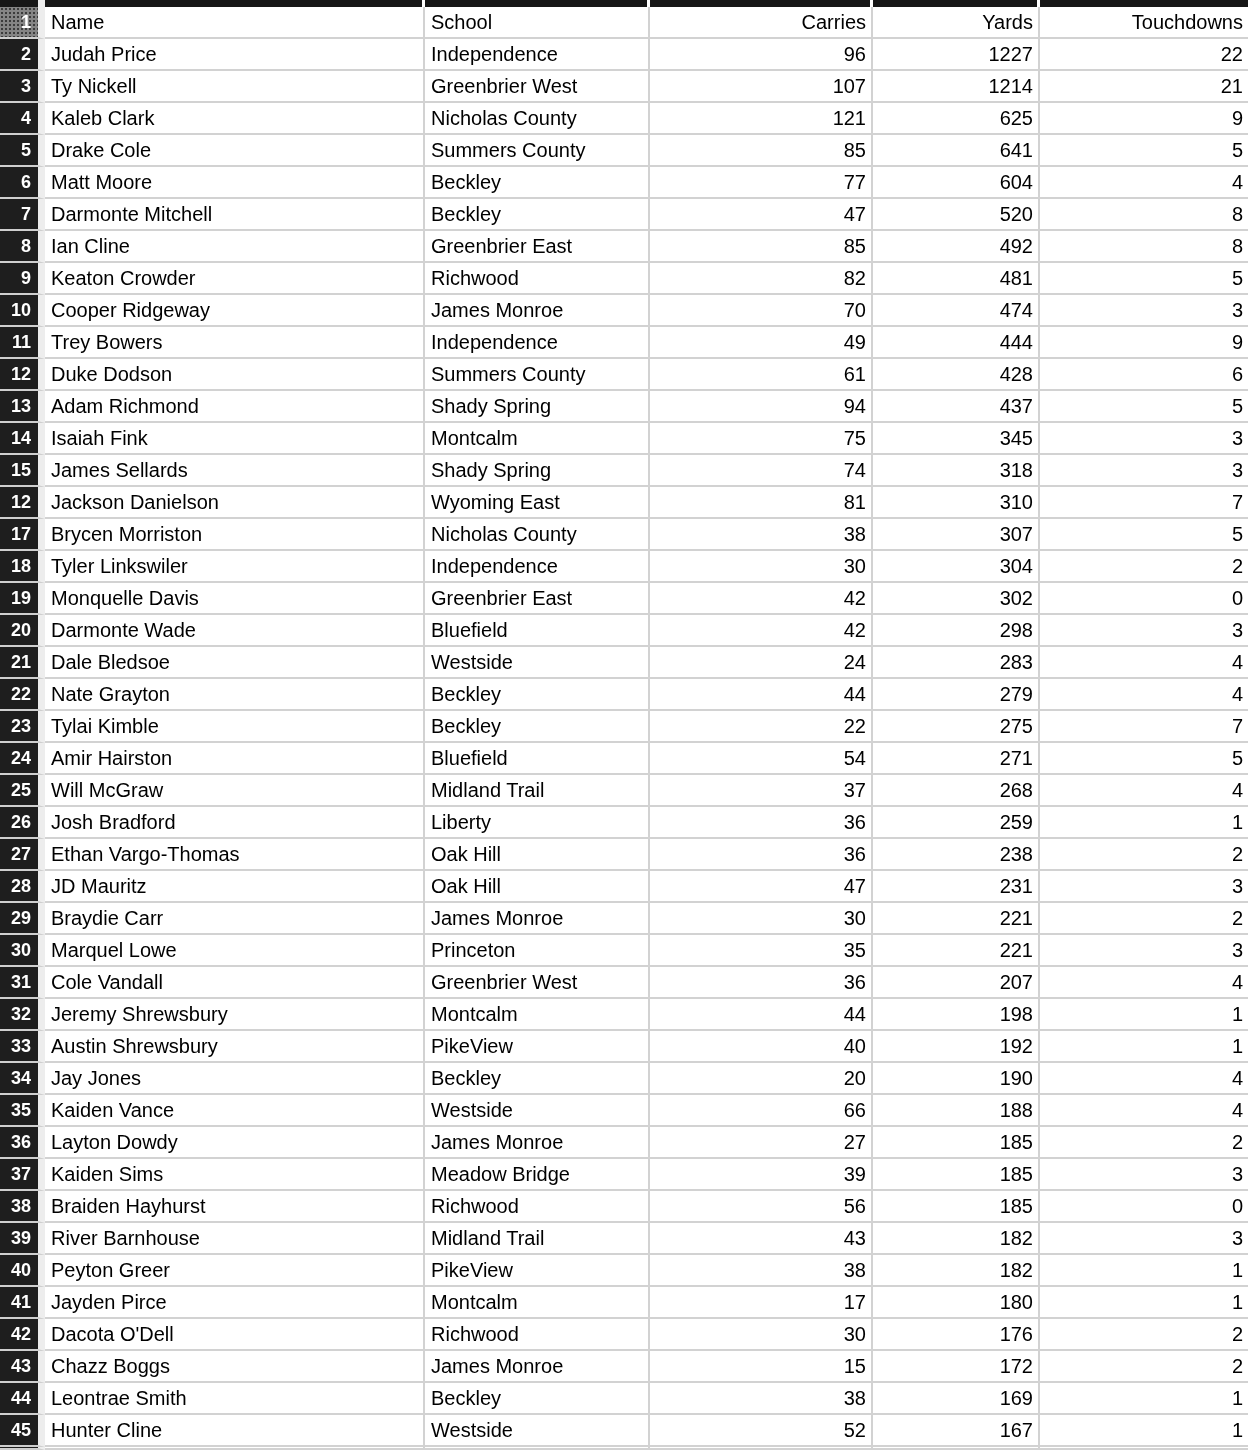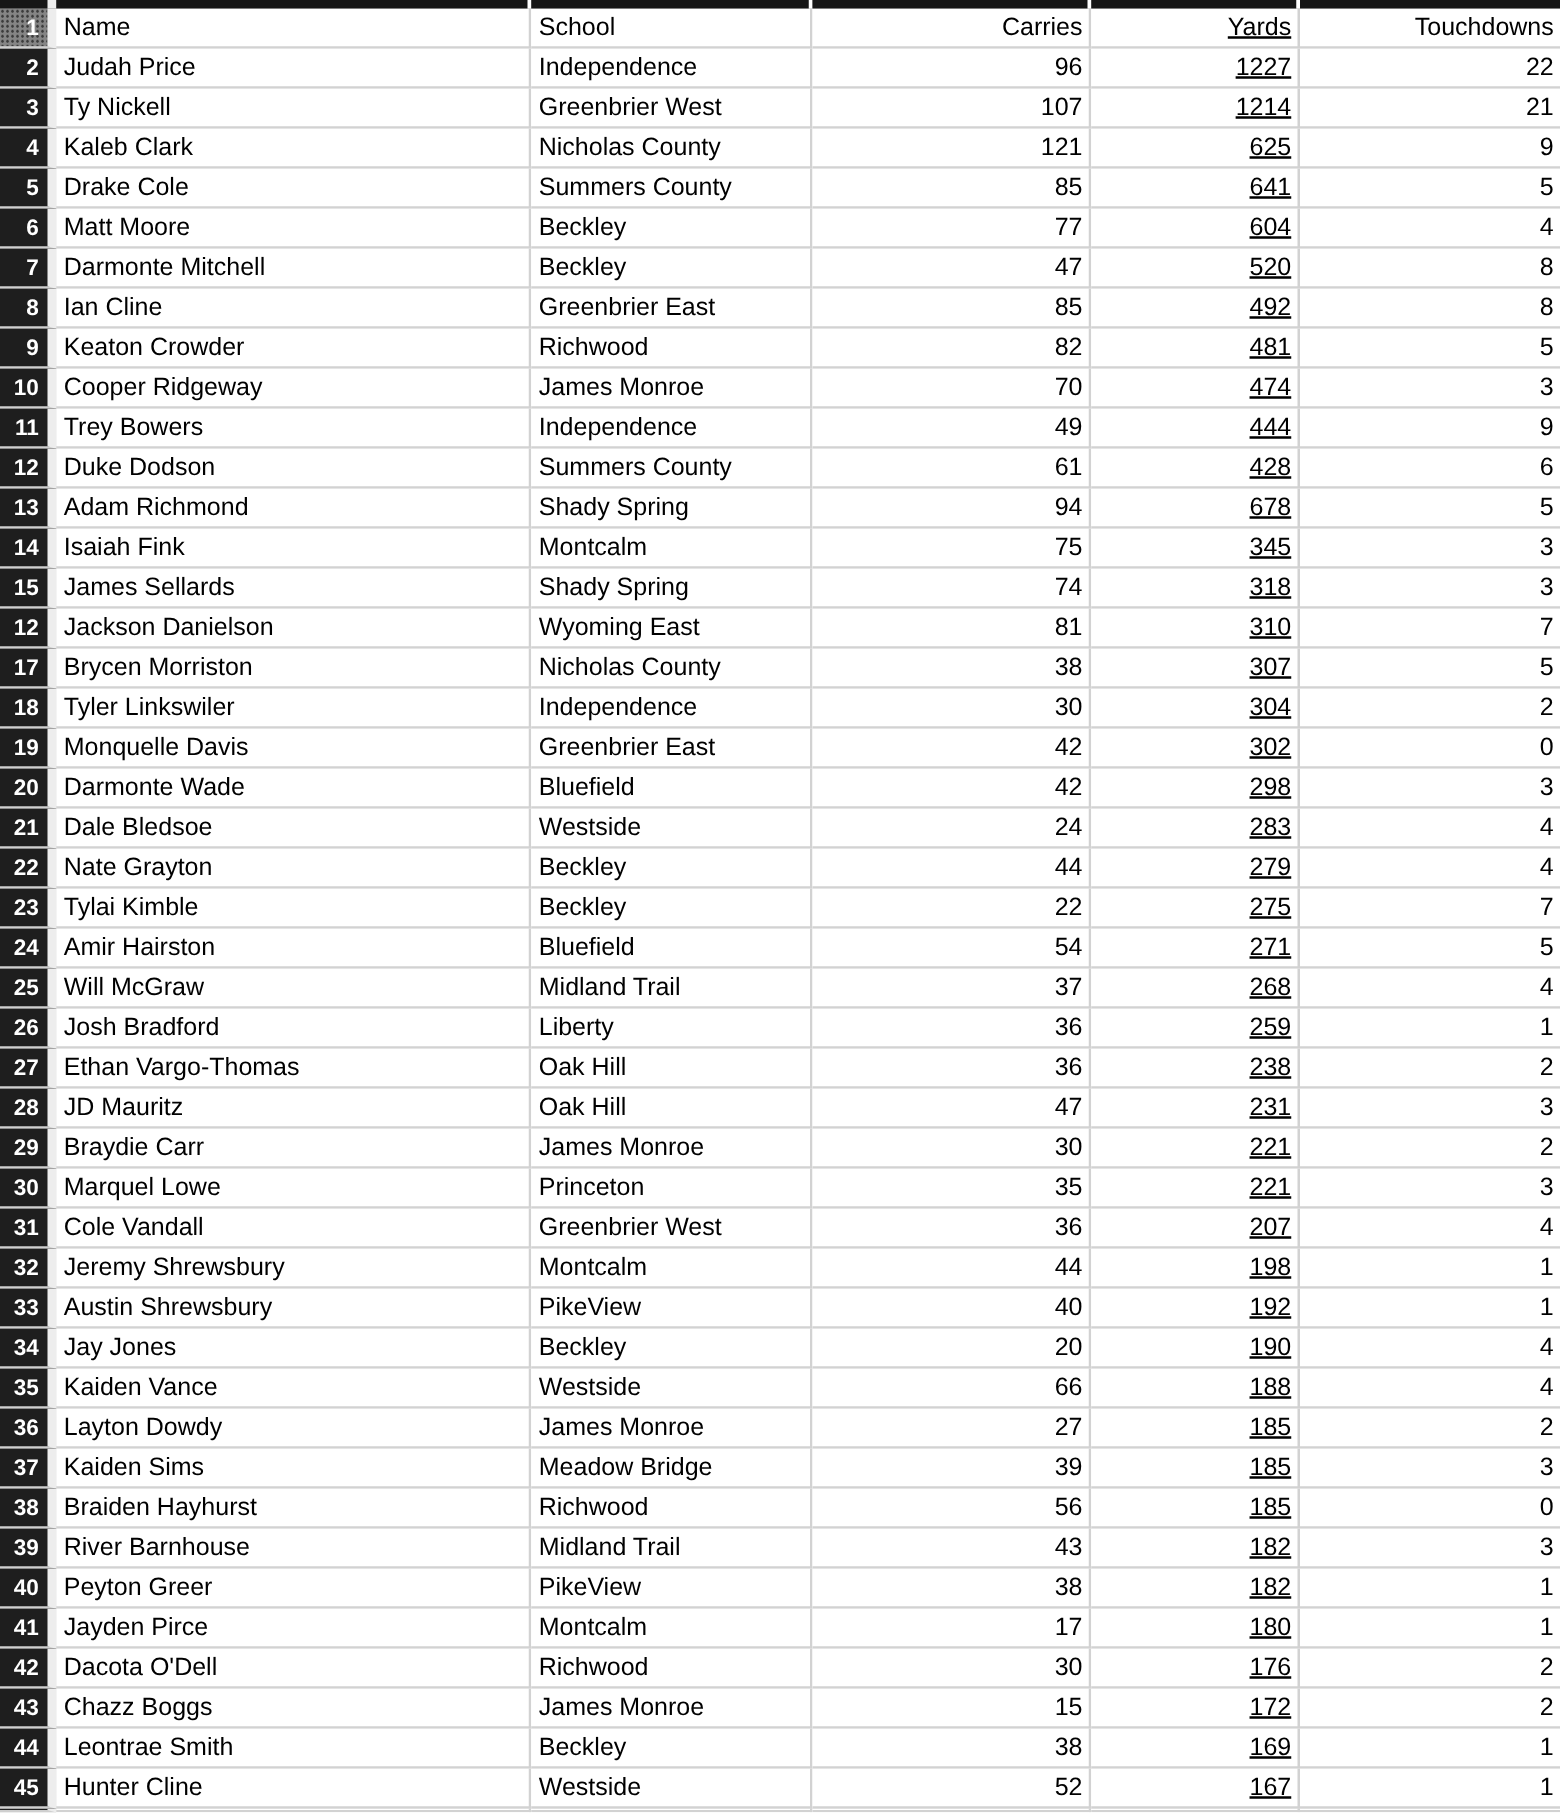--- a/index.html
+++ b/index.html
@@ -33,21 +33,21 @@
     box-sizing:border-box;background:#fff;
     border-right:2px solid #d2d2d2;border-bottom:2px solid #d2d2d2;
     display:flex;align-items:center;
     font-size:20px;line-height:30px;white-space:nowrap;overflow:hidden;
   }
   .cell.txt{justify-content:flex-start;padding-left:6px;padding-right:4px;}
   .cell.num{justify-content:flex-end;padding-right:5px;padding-left:4px;}
   .c-name{width:380px;flex:0 0 380px;}
   .c-school{width:225px;flex:0 0 225px;}
   .c-carries{width:223px;flex:0 0 223px;}
-  .c-yards{width:167px;flex:0 0 167px;text-decoration:underline;}
+  .c-yards{width:167px;flex:0 0 167px;}
   .c-td{width:208px;flex:0 0 208px;border-right:none;}
 </style>
 </head>
 <body>
 
 <div class="sheet">
   <div class="topstrip">
     <div class="seg corner" style="width:45px"></div>
     <div class="seg" style="width:380px"></div>
     <div class="seg" style="width:225px"></div>
@@ -151,21 +151,21 @@
         <div class="cell c-school txt">Summers County</div>
         <div class="cell c-carries num">61</div>
         <div class="cell c-yards num">428</div>
         <div class="cell c-td num">6</div>
       </div>
       <div class="row">
         <div class="rownum">13</div>
         <div class="cell c-name txt">Adam Richmond</div>
         <div class="cell c-school txt">Shady Spring</div>
         <div class="cell c-carries num">94</div>
-        <div class="cell c-yards num">678</div>
+        <div class="cell c-yards num">437</div>
         <div class="cell c-td num">5</div>
       </div>
       <div class="row">
         <div class="rownum">14</div>
         <div class="cell c-name txt">Isaiah Fink</div>
         <div class="cell c-school txt">Montcalm</div>
         <div class="cell c-carries num">75</div>
         <div class="cell c-yards num">345</div>
         <div class="cell c-td num">3</div>
       </div>

